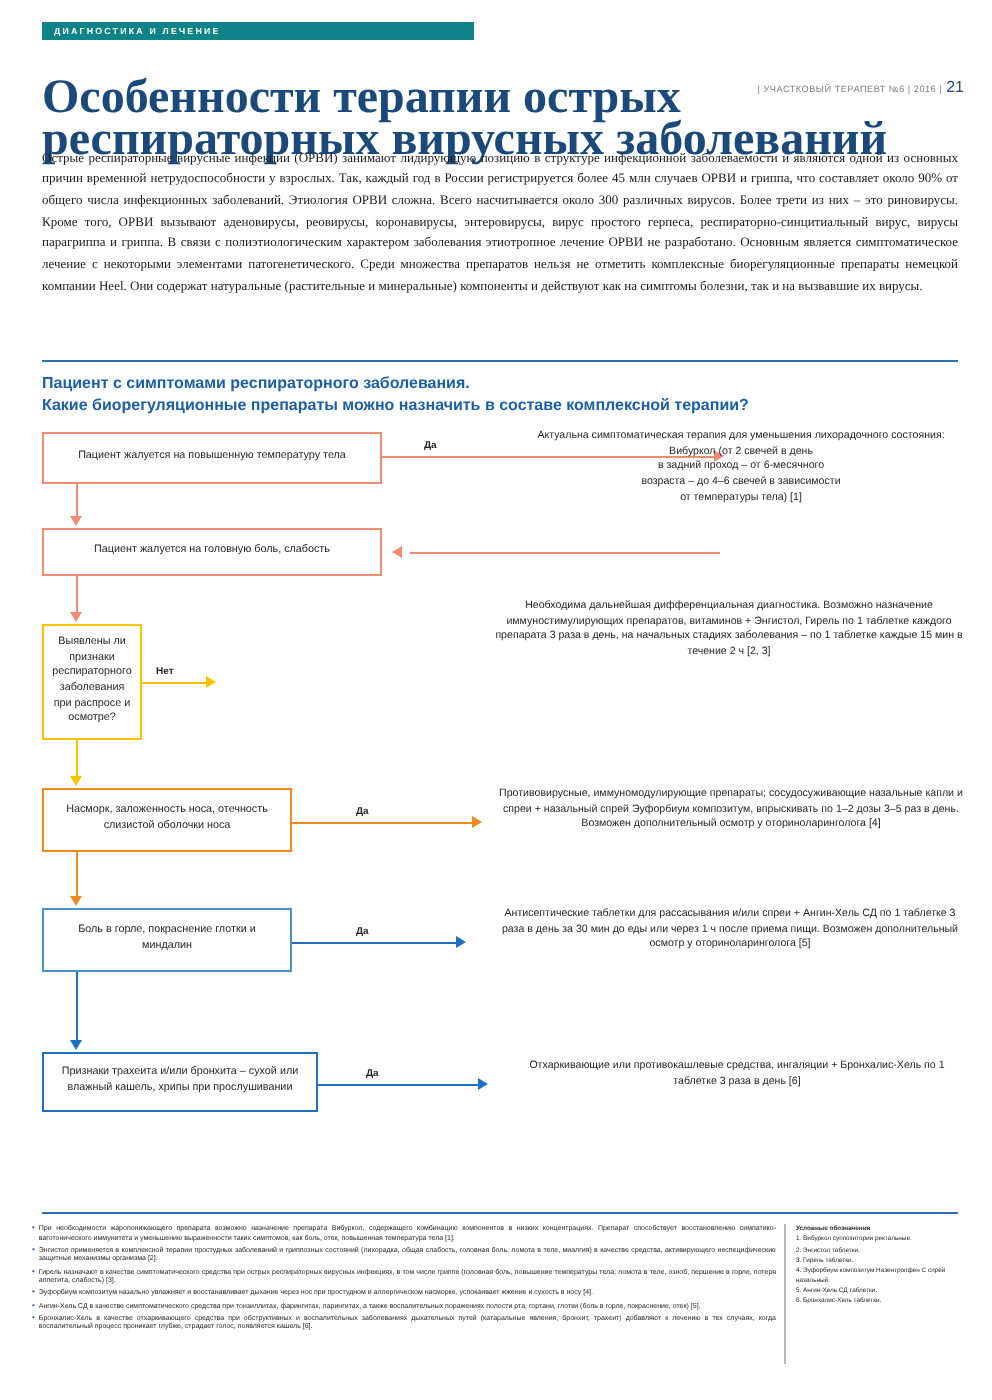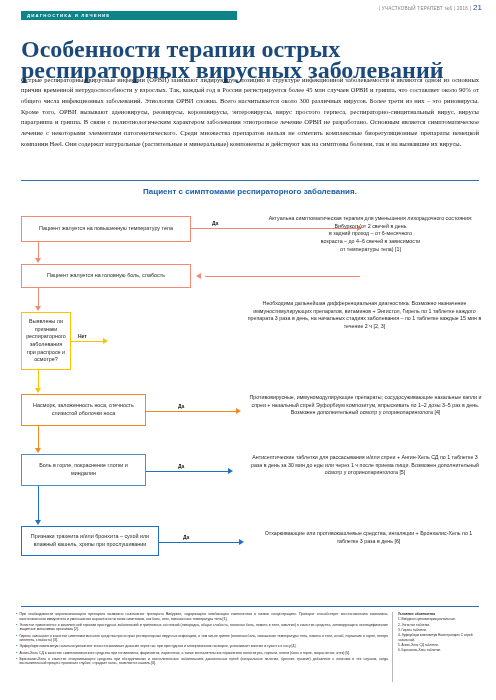--- a/index.html
+++ b/index.html
@@ -9,21 +9,21 @@
     color:#231f20;overflow:hidden;position:relative;
   }
   .page{position:relative;width:496px;height:700px;}
 
   
   .runhead{
     position:absolute;top:3px;right:14px;
     font-size:4.6px;letter-spacing:.25px;color:#7e7e80;
     white-space:nowrap;display:flex;align-items:baseline;gap:2px;
   }
-  .runhead .pg{font-size:8px;font-weight:normal;color:#1b4a7a;letter-spacing:0;}
+  .runhead .pg{font-size:8px;font-weight:normal;color:#1b4a7a;letter-spacing:0;margin-top:36px;}
 
   
   .sectiontag{
     position:absolute;left:21px;top:11px;width:216px;height:9px;
     background:#0e8489;color:#ffffff;
     font-size:4.4px;font-weight:bold;letter-spacing:1.1px;
     display:flex;align-items:center;padding-left:6px;box-sizing:border-box;
   }
 
   
@@ -40,21 +40,21 @@
     font-size:6.5px;line-height:10.7px;text-align:justify;color:#1a1a1a;
   }
 
   hr.rule{
     position:absolute;left:21px;width:458px;height:0;border:0;
     border-top:.6px solid #2f6fb0;margin:0;
   }
 
   
   .algo-head{
-    position:absolute;left:21px;top:186px;width:458px;text-align:center;
+    position:absolute;left:21px;top:186px;width:458px;text-align:left;
     color:#1b5fa8;font-size:8px;font-weight:bold;line-height:11px;
   }
 
   
   .flow{position:absolute;left:0;top:210px;width:496px;height:385px;}
 
   .node{
     position:absolute;box-sizing:border-box;
     background:#ffffff;border:1px solid #000;
     display:flex;align-items:center;justify-content:center;
@@ -123,20 +123,21 @@
   <div class="sectiontag">ДИАГНОСТИКА И ЛЕЧЕНИЕ</div>
 
   <h1 class="title">Особенности терапии острых респираторных вирусных заболеваний</h1>
 
   <p class="lead">Острые респираторные вирусные инфекции (ОРВИ) занимают лидирующую позицию в структуре инфекционной заболеваемости и являются одной из основных причин временной нетрудоспособности у взрослых. Так, каждый год в России регистрируется более 45 млн случаев ОРВИ и гриппа, что составляет около 90% от общего числа инфекционных заболеваний. Этиология ОРВИ сложна. Всего насчитывается около 300 различных вирусов. Более трети из них – это риновирусы. Кроме того, ОРВИ вызывают аденовирусы, реовирусы, коронавирусы, энтеровирусы, вирус простого герпеса, респираторно-синцитиальный вирус, вирусы парагриппа и гриппа. В связи с полиэтиологическим характером заболевания этиотропное лечение ОРВИ не разработано. Основным является симптоматическое лечение с некоторыми элементами патогенетического. Среди множества препаратов нельзя не отметить комплексные биорегуляционные препараты немецкой компании Heel. Они содержат натуральные (растительные и минеральные) компоненты и действуют как на симптомы болезни, так и на вызвавшие их вирусы.</p>
 
   <hr class="rule" style="top:180px">
 
   <div class="algo-head">
     <div>Пациент с симптомами респираторного заболевания.</div>
+    <div>Какие биорегуляционные препараты можно назначить в составе комплексной терапии?</div>
   </div>
 
   <div class="flow">
 
     <div class="node n-red" style="left:21px;top:6px;width:170px;height:26px;">Пациент жалуется на повышенную температуру тела</div>
 
     <div class="ln-h" style="left:191px;top:18px;width:166px;background:#f58a72;"></div>
     <div class="head-r" style="left:357px;top:15px;border-left:5px solid #f58a72;"></div>
     <div class="lbl" style="left:212px;top:10px;">Да</div>
 

